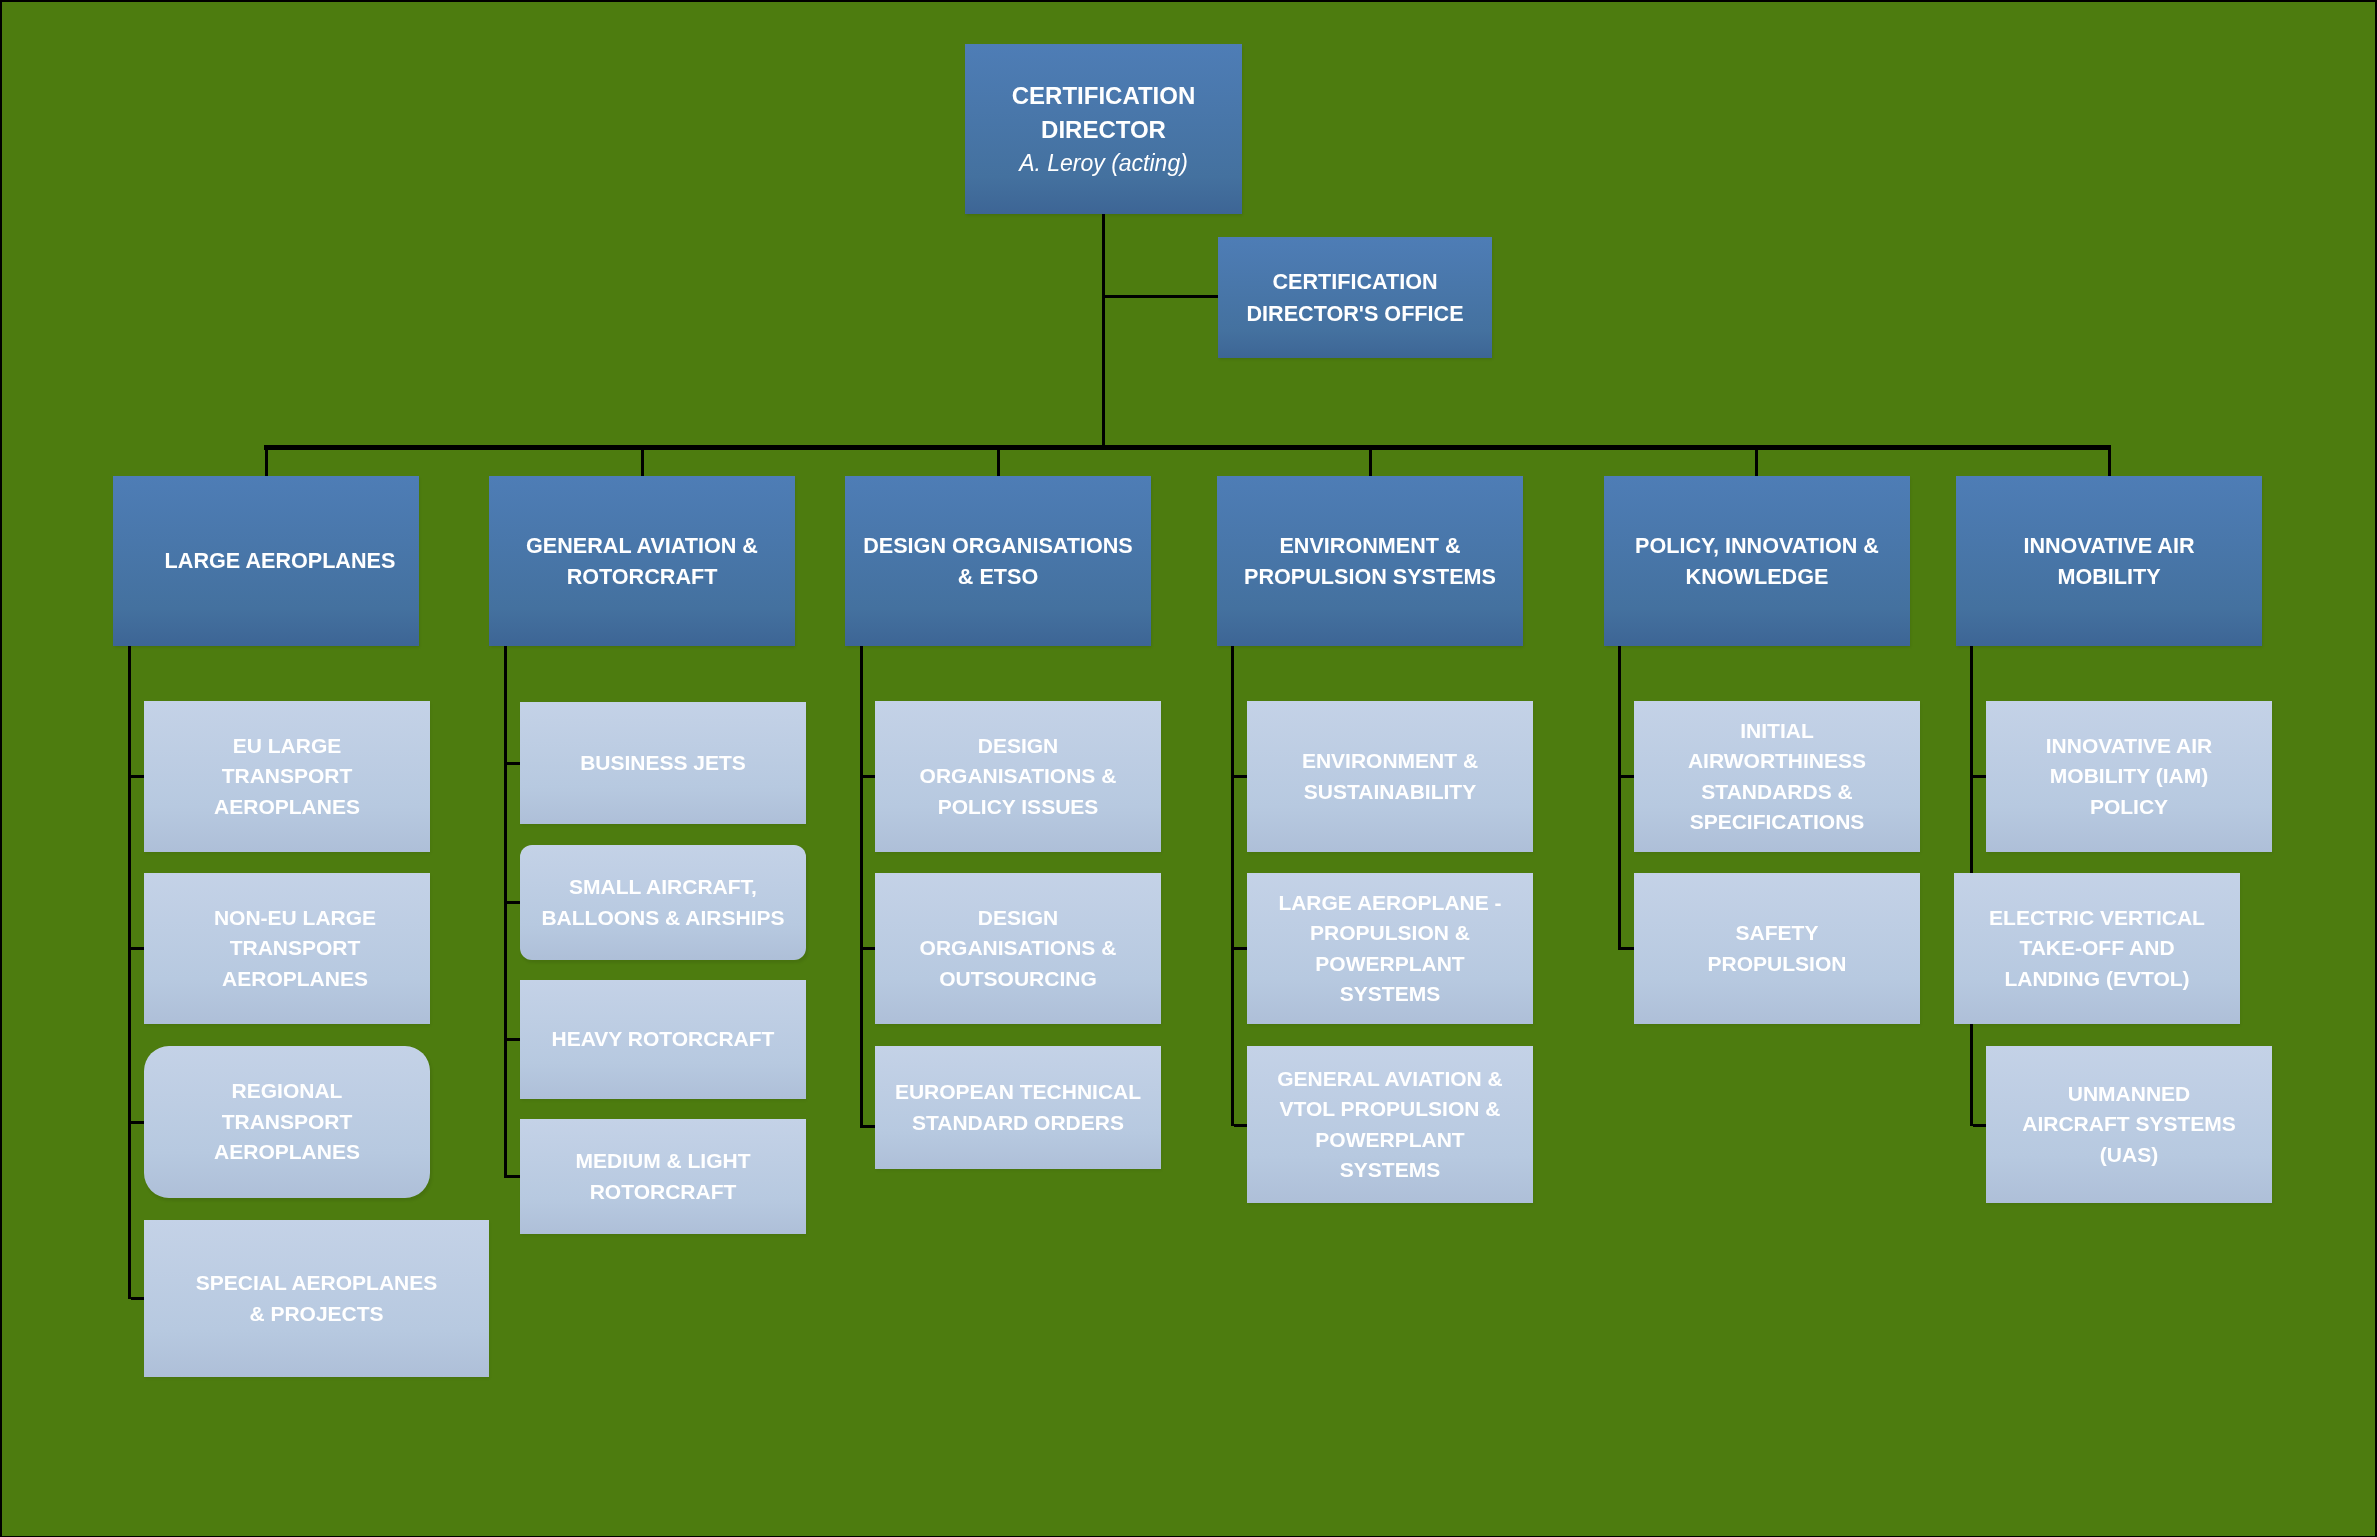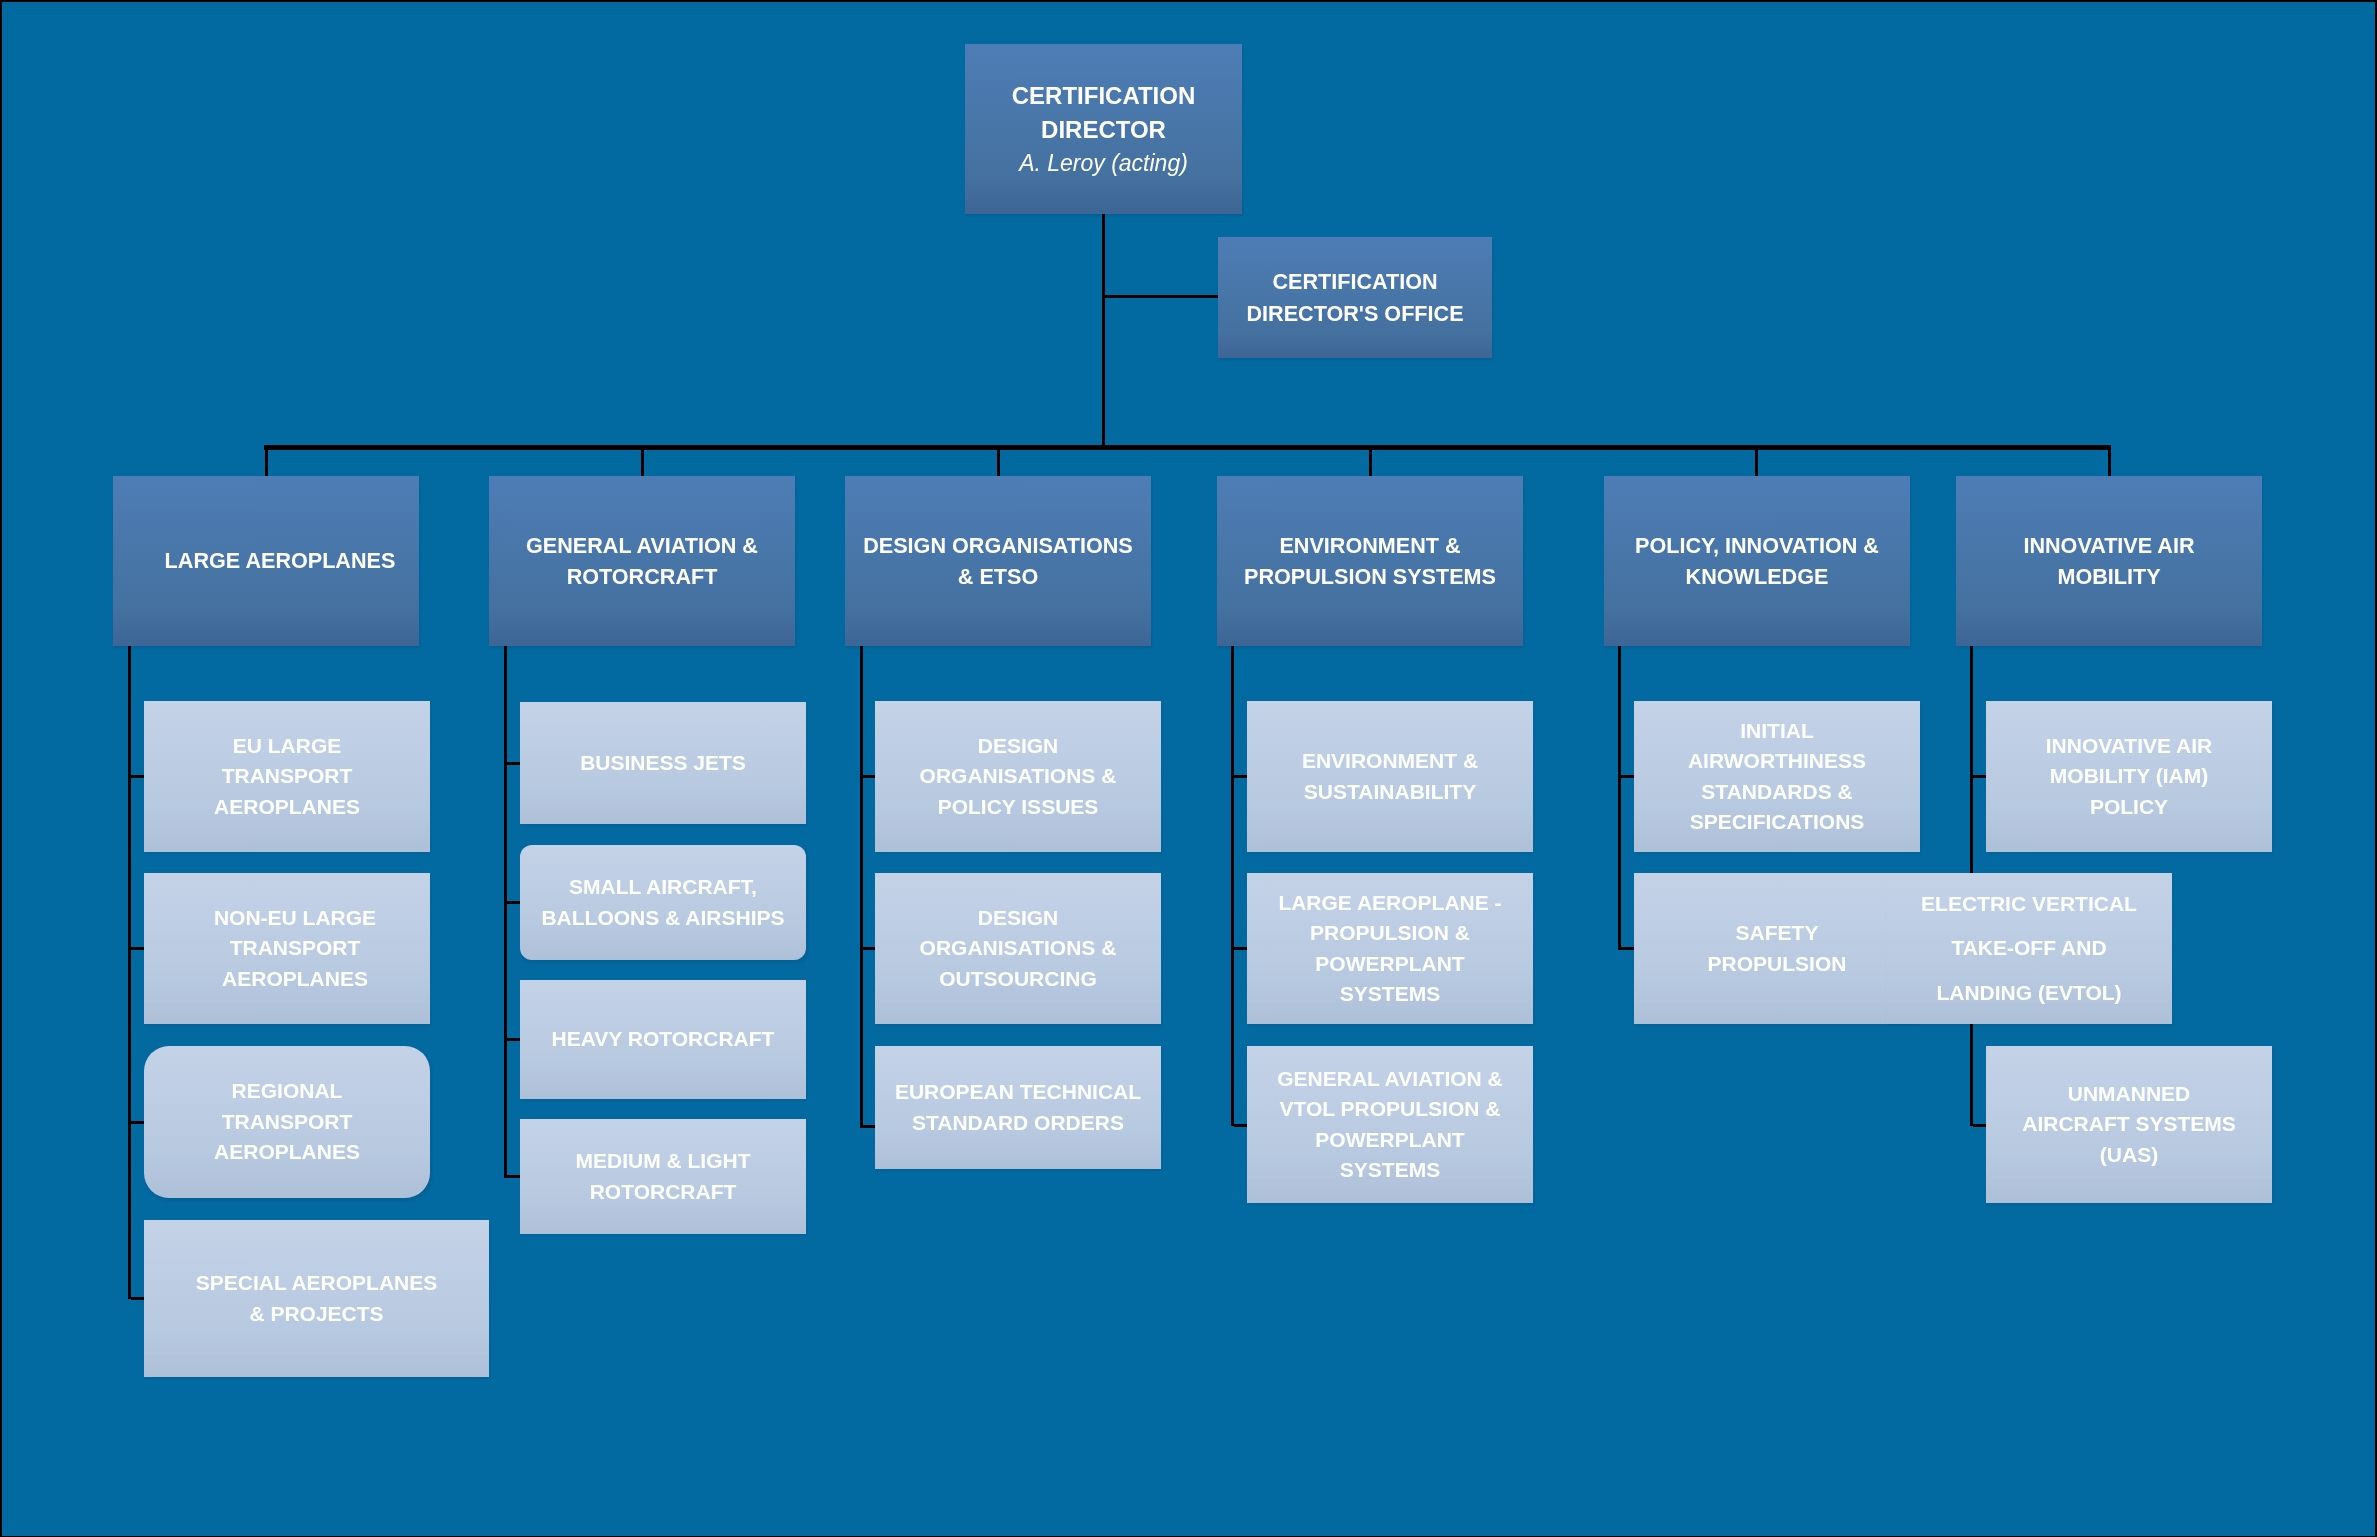--- a/index.html
+++ b/index.html
@@ -1,20 +1,20 @@
 <!DOCTYPE html>
 <html style="font-size:11.5px"><head>
 <meta charset="utf-8">
 <style>
   html, body { margin: 0; padding: 0; background: #888; }
   #canvas {
     position: relative;
     width: 2377px;
     height: 1538px;
-    background: #0369a1;
+    background: #4d7c0f;
     border: 2.9px solid #000000;
     box-sizing: border-box;
     overflow: hidden;
     font-family: "Liberation Sans", "DejaVu Sans", sans-serif;
   }
   .node {
     position: absolute;
     display: flex;
     flex-direction: column;
     align-items: center;
@@ -188,21 +188,21 @@
         <div class="hdr-line">MOBILITY</div>
       </div>
       <div class="conn" style="left: 1968px; top: 644px; width: 2.9px; height: 480px;"></div>
       <div class="conn" style="left: 1971px; top: 773px; width: 13px; height: 2.9px;"></div>
       <div class="node node-light" style="left: 1984px; top: 699px; width: 286px; height: 151px;">
         <div class="child-line">INNOVATIVE AIR</div>
         <div class="child-line">MOBILITY (IAM)</div>
         <div class="child-line">POLICY</div>
       </div>
       <div class="conn" style="left: 1971px; top: 945px; width: 13px; height: 2.9px;"></div>
-      <div class="node node-light" style="left: 1884px; top: 871px; width: 286px; height: 151px; gap: 14px;">
+      <div class="node node-light" style="left: 1952px; top: 871px; width: 286px; height: 151px;">
         <div class="child-line">ELECTRIC VERTICAL</div>
         <div class="child-line">TAKE-OFF AND</div>
         <div class="child-line">LANDING (EVTOL)</div>
       </div>
       <div class="conn" style="left: 1971px; top: 1122px; width: 13px; height: 2.9px;"></div>
       <div class="node node-light" style="left: 1984px; top: 1044px; width: 286px; height: 157px;">
         <div class="child-line">UNMANNED</div>
         <div class="child-line">AIRCRAFT SYSTEMS</div>
         <div class="child-line">(UAS)</div>
       </div>

